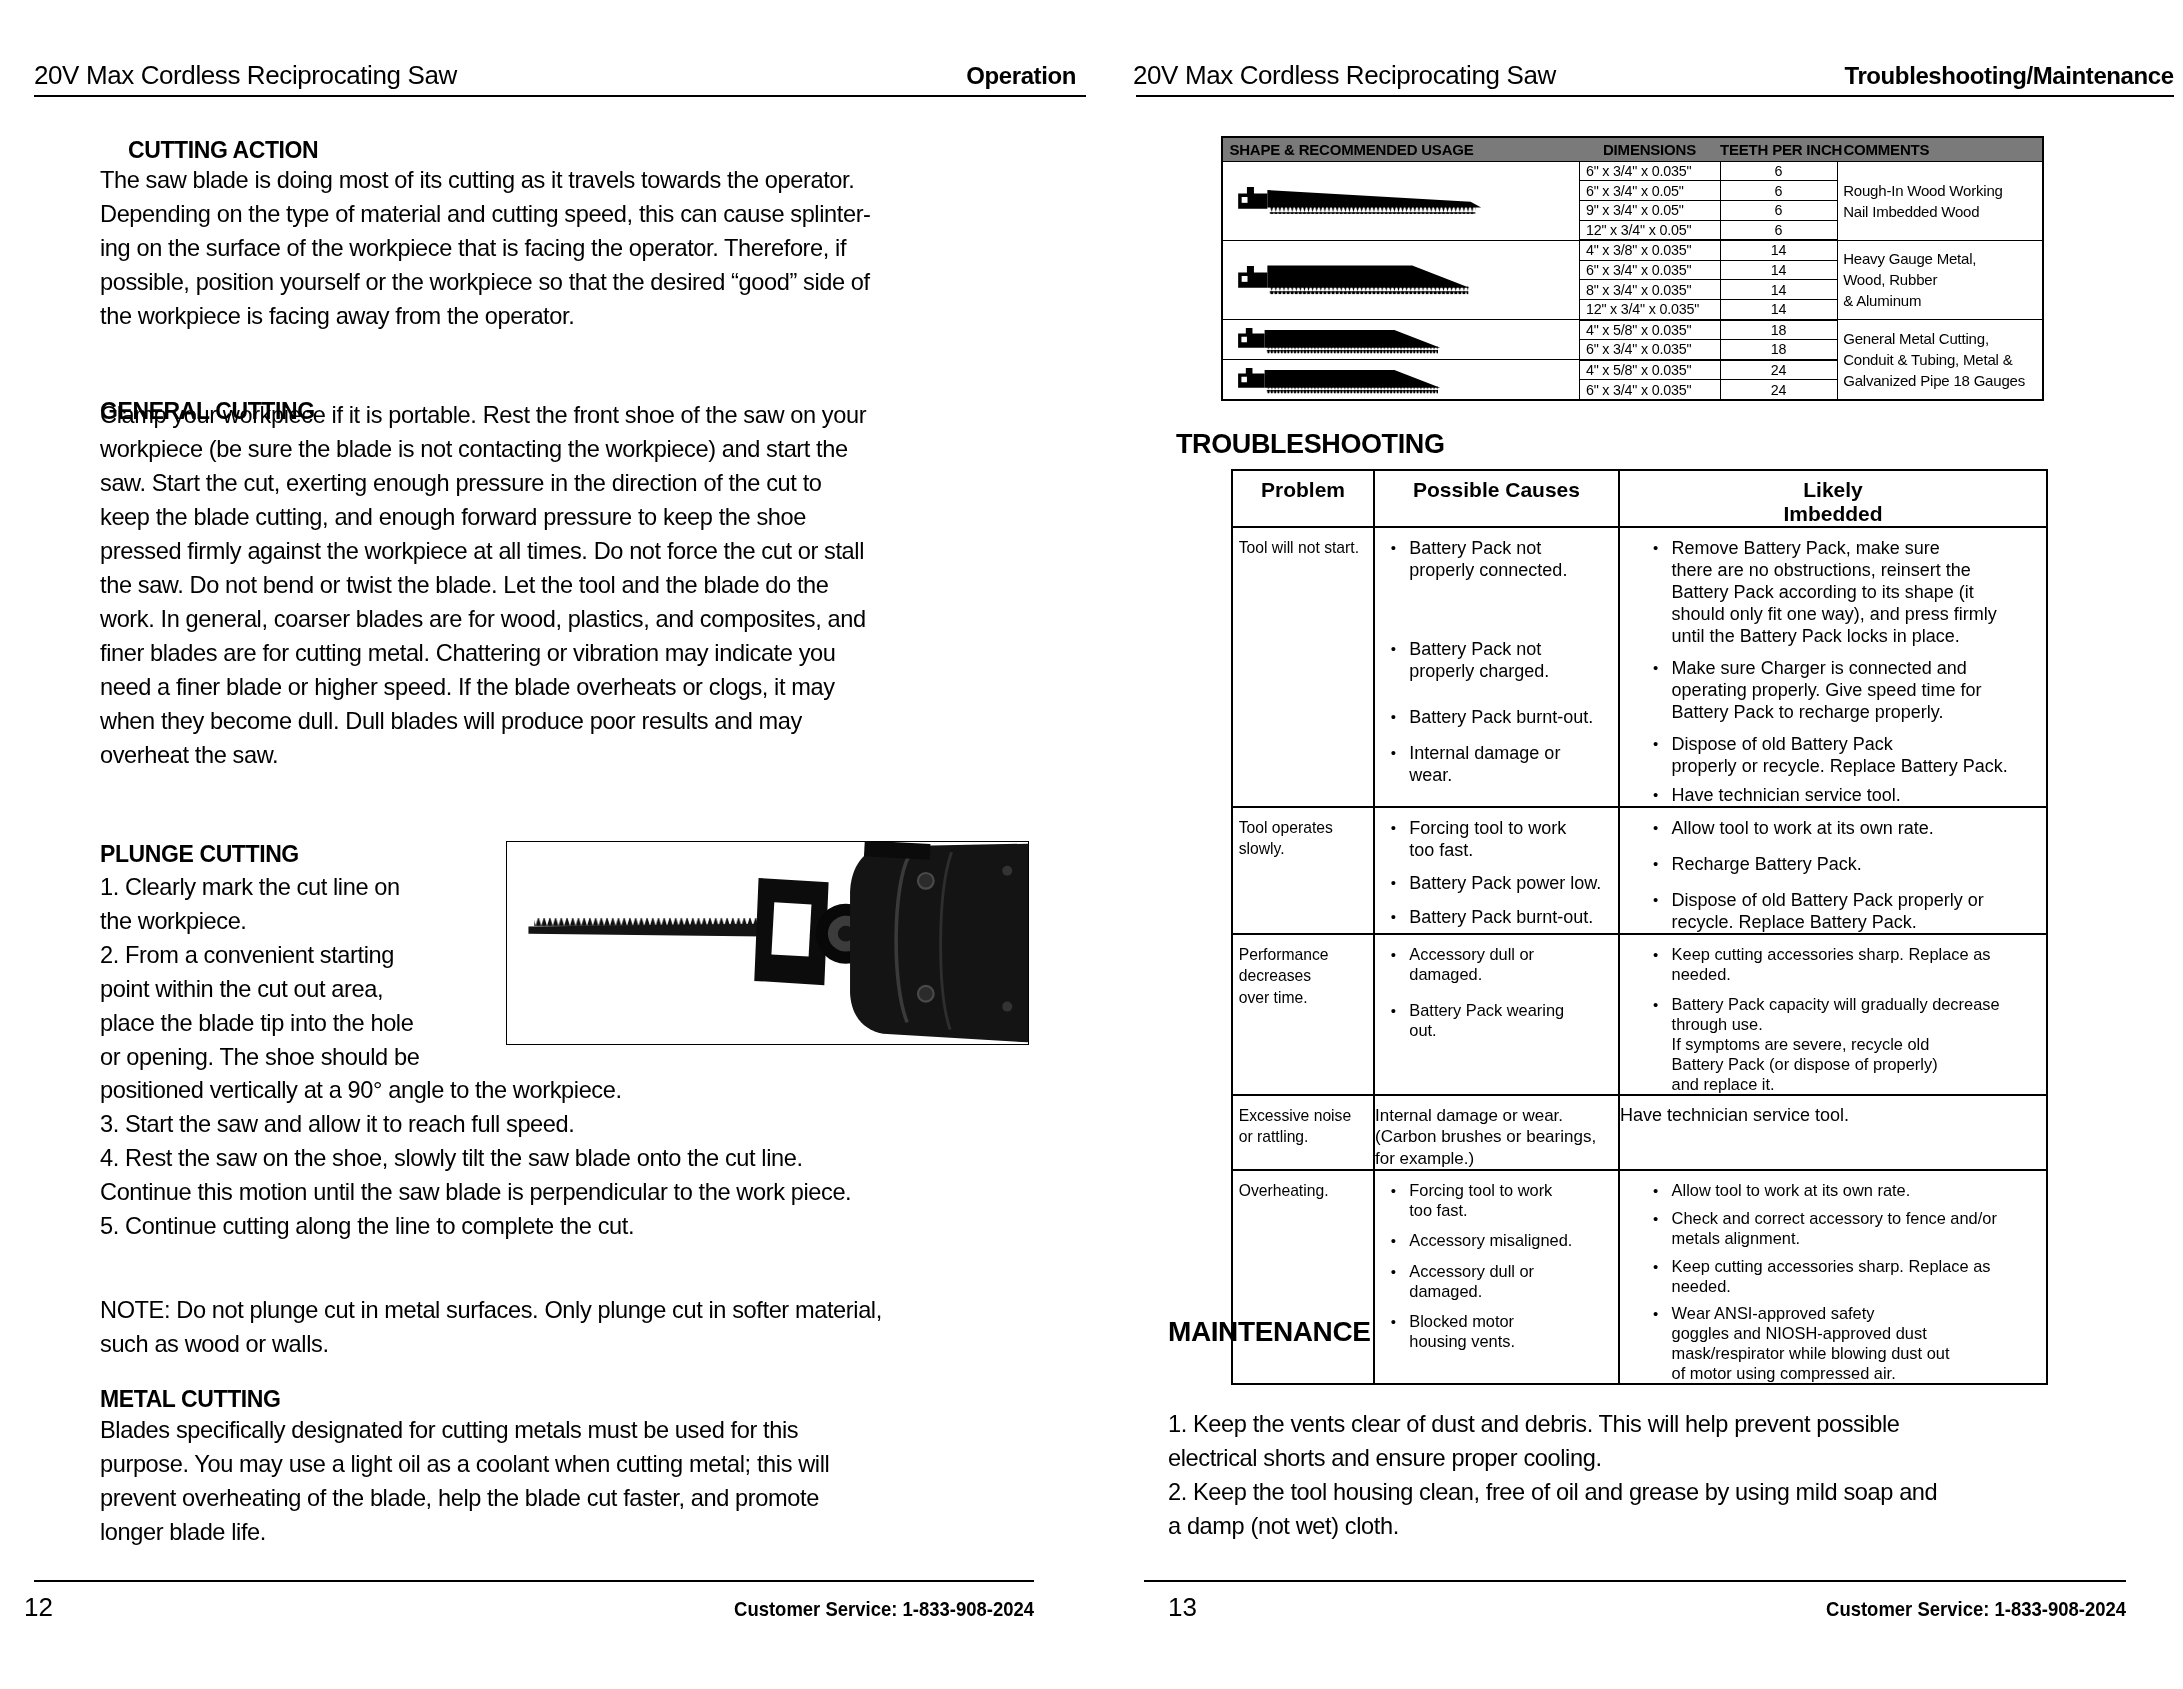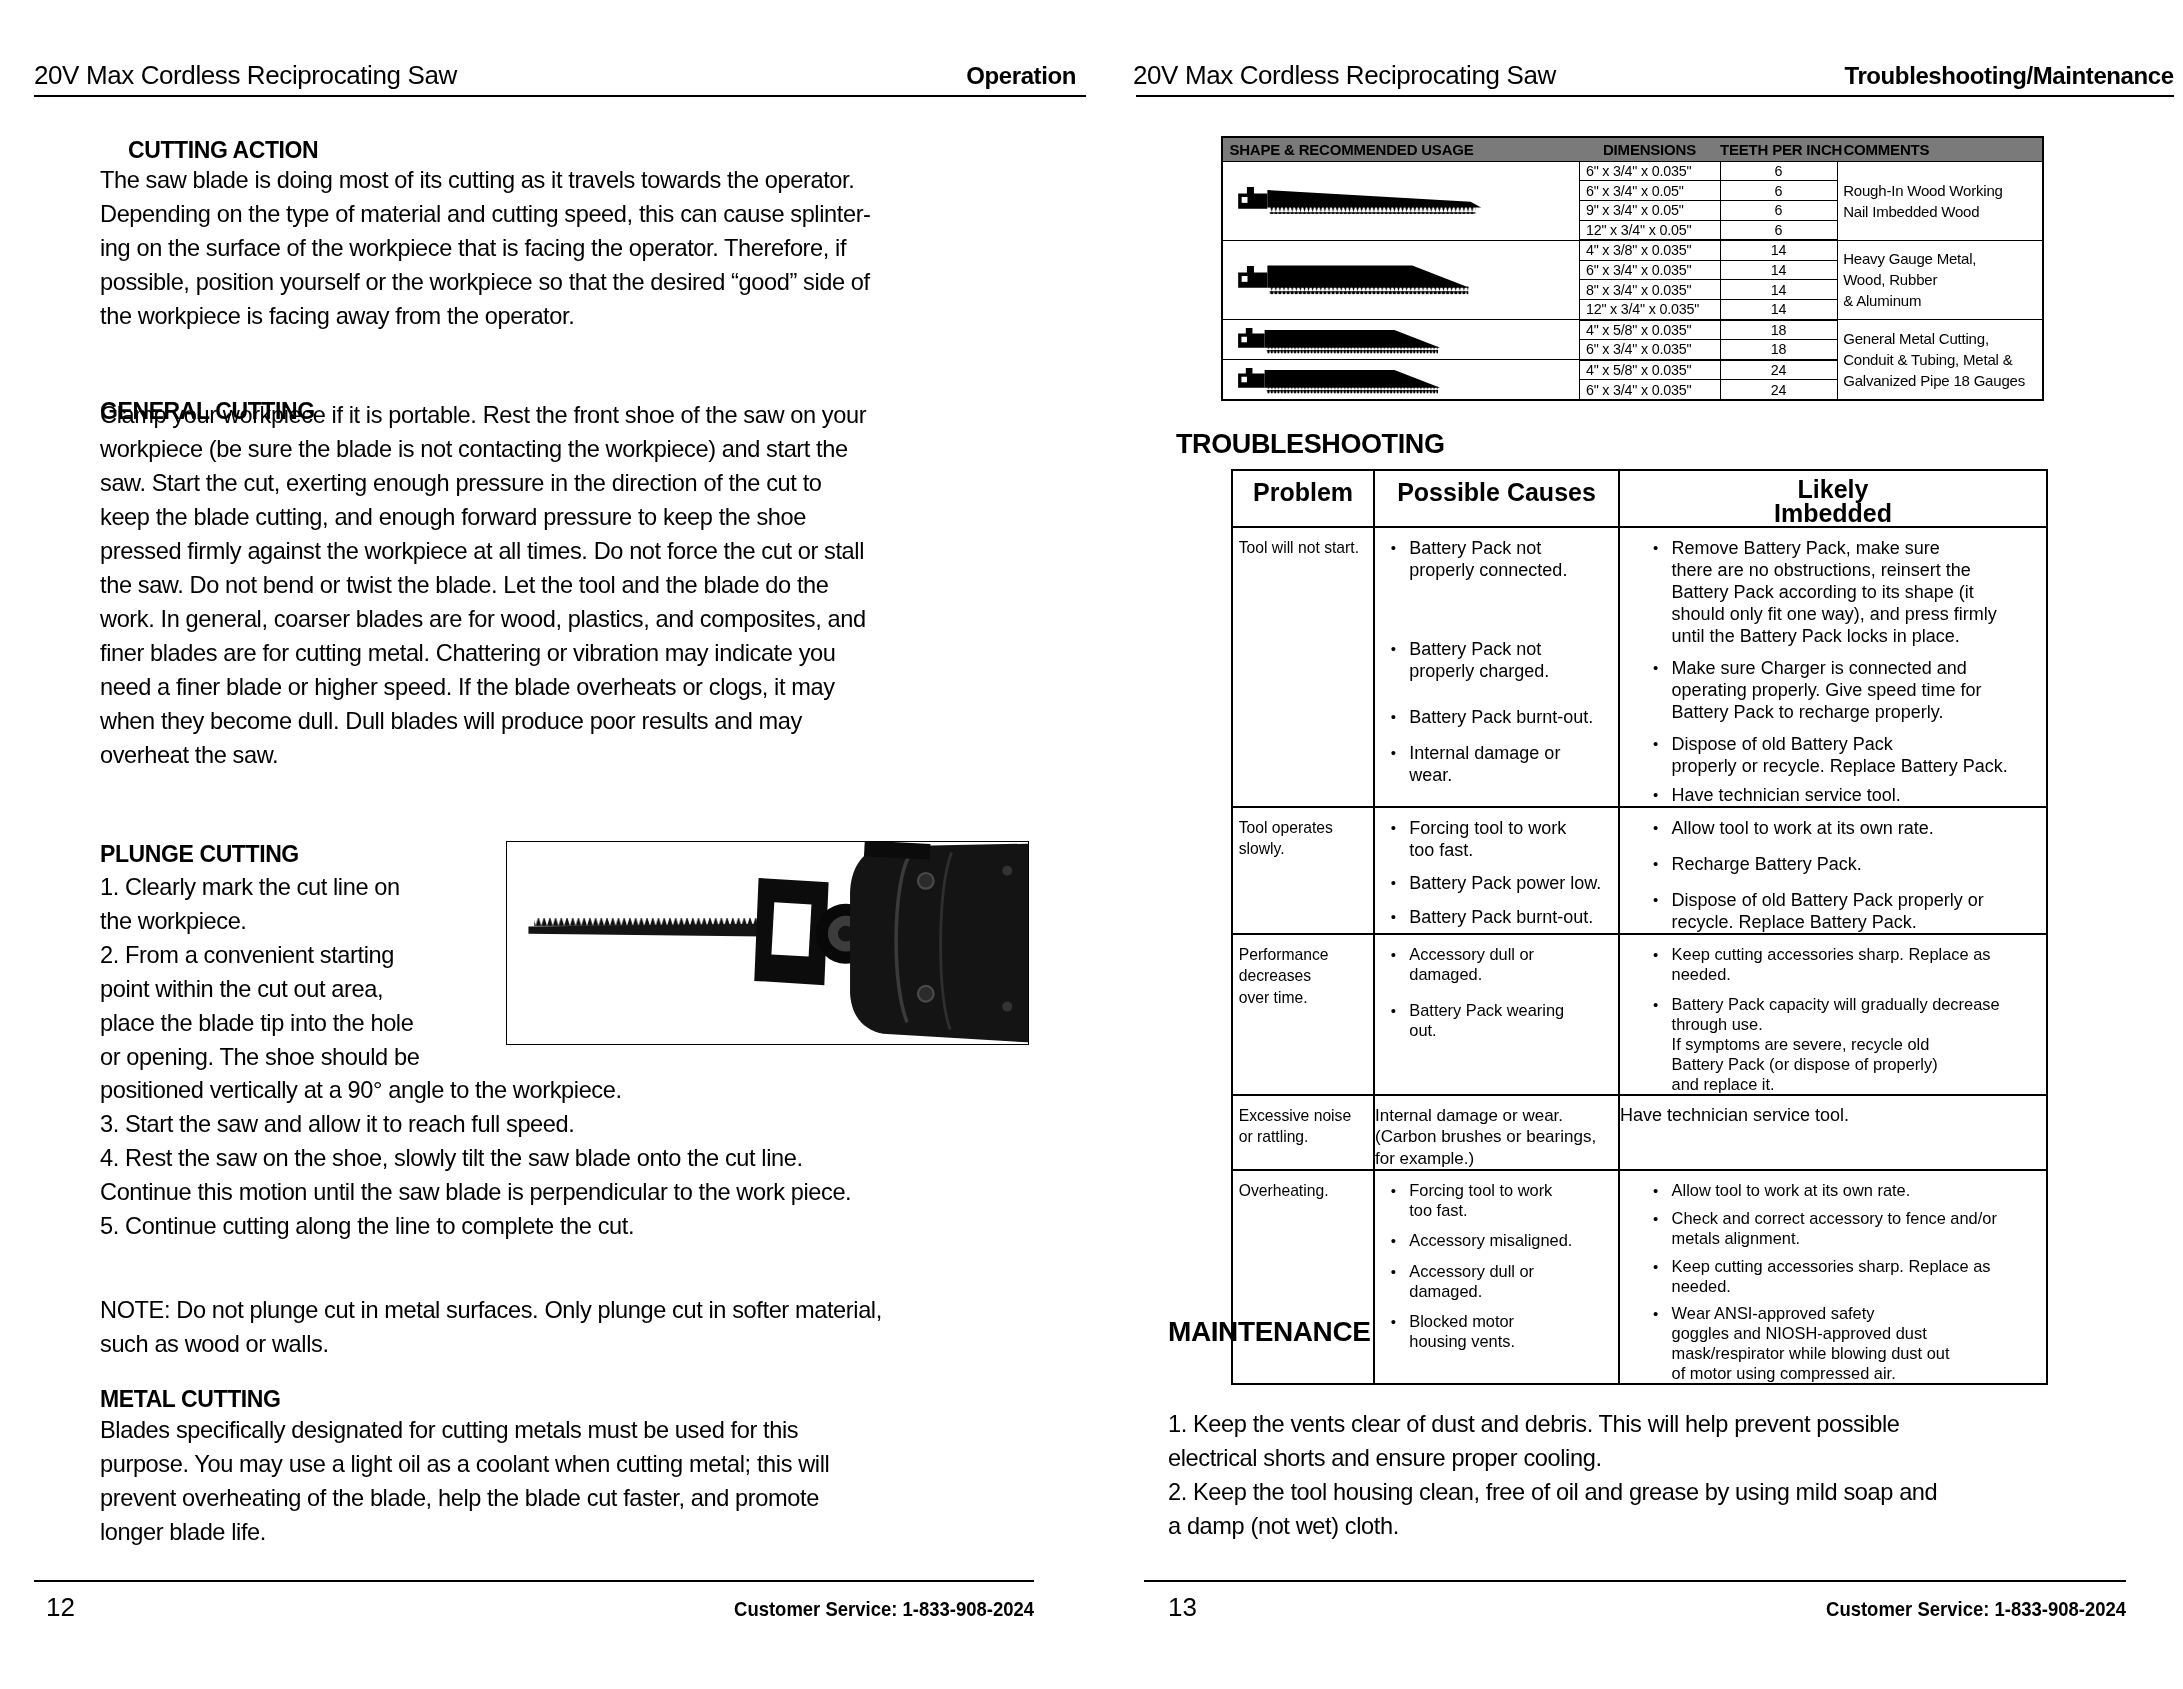--- a/index.html
+++ b/index.html
@@ -30,21 +30,21 @@
   .blade-tbl td.tpi{text-align:center;}
   .blade-tbl td.shape{padding-left:14.3px;vertical-align:middle;}
   .blade-tbl td.shape svg{display:block;}
   .blade-tbl td.cmt{font-size:15px;padding-left:5.7px;vertical-align:middle;white-space:nowrap;}
   .blade-tbl td.cmt div{line-height:21px;}
   .blade-tbl tr.gend td{border-bottom:2.1px solid #000;}
 
   
   .ts-tbl{border-collapse:collapse;table-layout:fixed;border:2.9px solid #000;background:#fff;}
   .ts-tbl th{border:2.1px solid #000;border-top-width:2.9px;border-bottom-width:2.9px;
-    font-size:25px;font-weight:bold;vertical-align:top;padding-top:7.2px;text-align:center;}
+    font-size:21px;font-weight:bold;vertical-align:top;padding-top:7.2px;text-align:center;}
   .ts-tbl th div{line-height:23.6px;}
   .ts-tbl td{border:2.1px solid #000;border-top-width:2.9px;border-bottom-width:2.9px;
     vertical-align:top;padding:8.6px 0 0 0;font-size:18px;}
   .ts-tbl td div{white-space:nowrap;}
   .pc{padding-left:5.7px !important;font-size:15.7px !important;}
   .pc div{line-height:21.5px;}
   .bt div{line-height:22px;}
   .tight .bt div{line-height:20px;font-size:16.4px;}
   .bi{display:flex;}
   .cc .bi{padding-left:15.7px;}
@@ -143,21 +143,21 @@
 
   <div class="abs shead" style="left:100px;top:1386px;">METAL CUTTING</div>
   <div class="abs body-lines" style="left:100px;top:1413px;">
       <div>Blades specifically designated for cutting metals must be used for this</div>
       <div>purpose. You may use a light oil as a coolant when cutting metal; this will</div>
       <div>prevent overheating of the blade, help the blade cut faster, and promote</div>
       <div>longer blade life.</div>
     </div>
 
   <div class="rule" style="left:34px;top:1580px;width:1000px;"></div>
-  <div class="abs pagenum" style="left:46px;top:1592px;">12</div>
+  <div class="abs pagenum" style="left:24px;top:1592px;">12</div>
   <div class="abs cs right" style="left:34px;top:1597px;width:1000px;">Customer Service: 1-833-908-2024</div>
 </div>
 
 <div>
   <div class="abs title" style="left:1133px;top:60px;">20V Max Cordless Reciprocating Saw</div>
   <div class="abs sect" style="right:9.3px;top:62px;">Troubleshooting/Maintenance</div>
   <div class="rule" style="left:1136px;top:95px;width:1038px;"></div>
 
   <table class="blade-tbl abs" style="left:1221px;top:136px;width:821px;">
     <colgroup>

